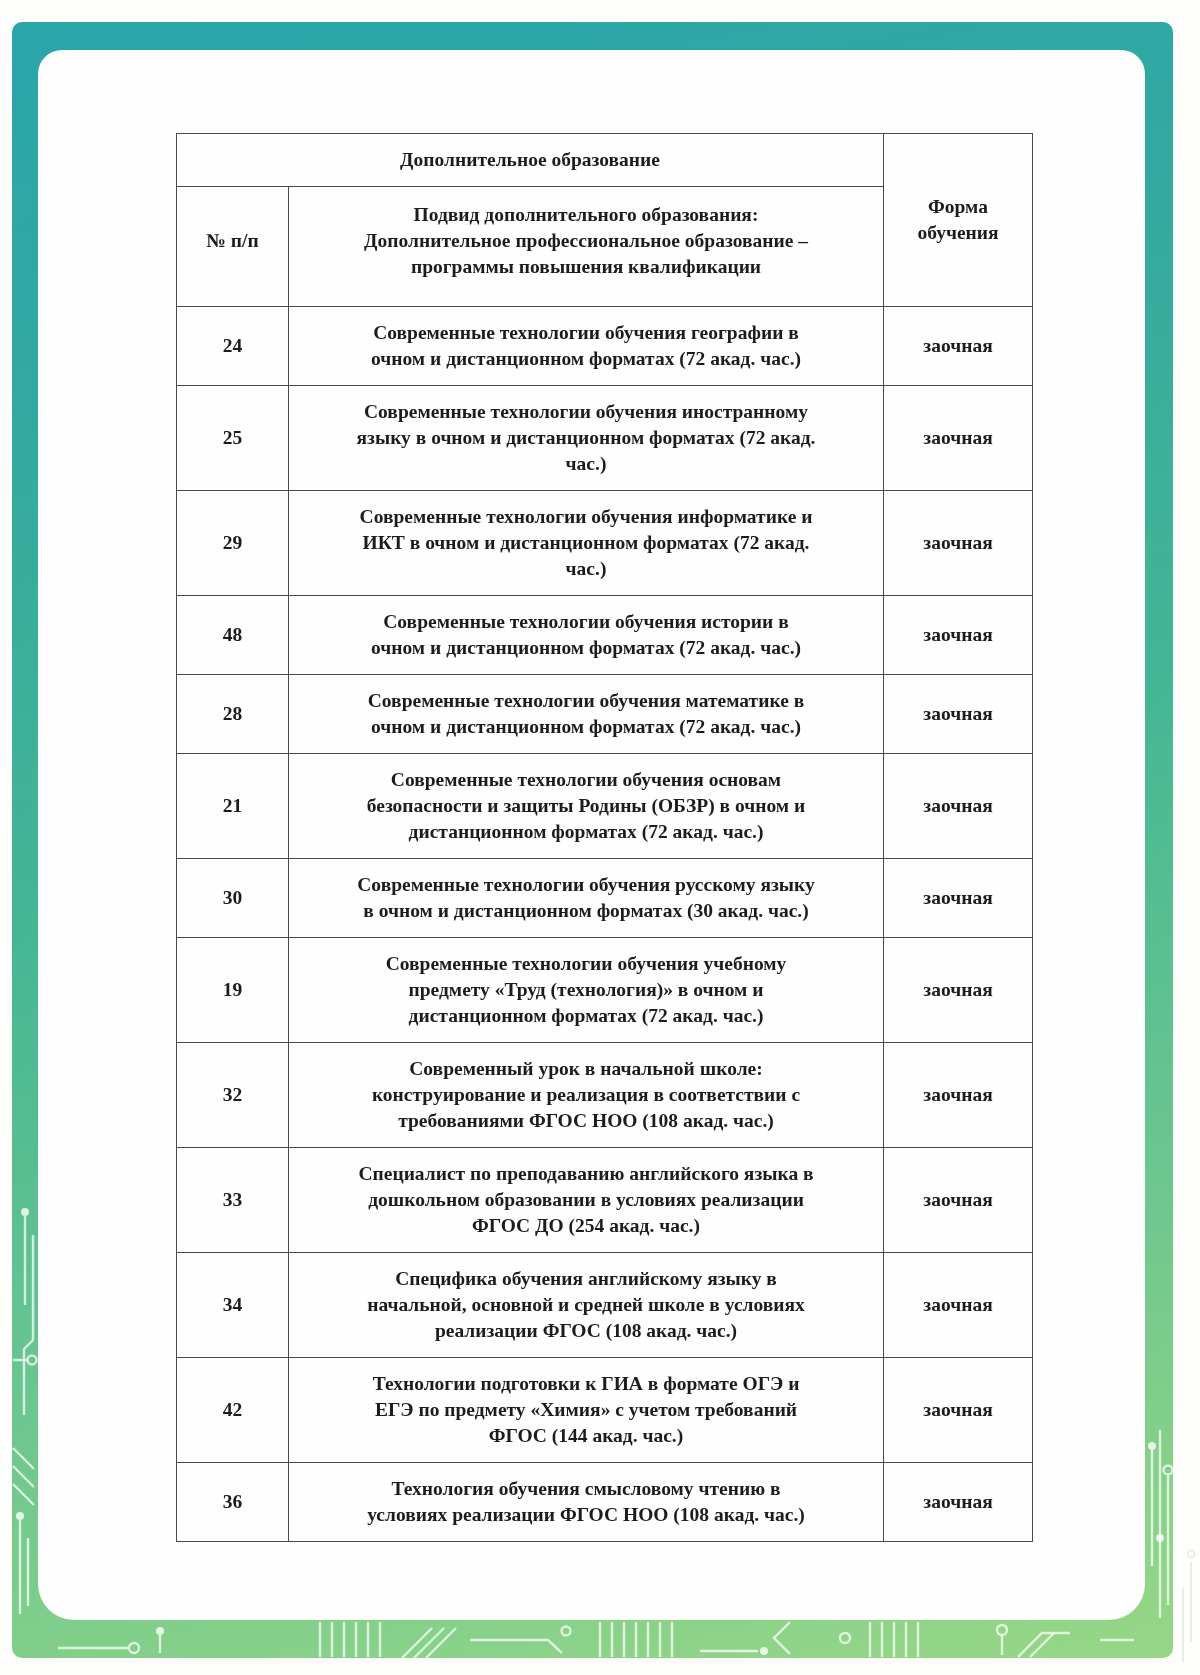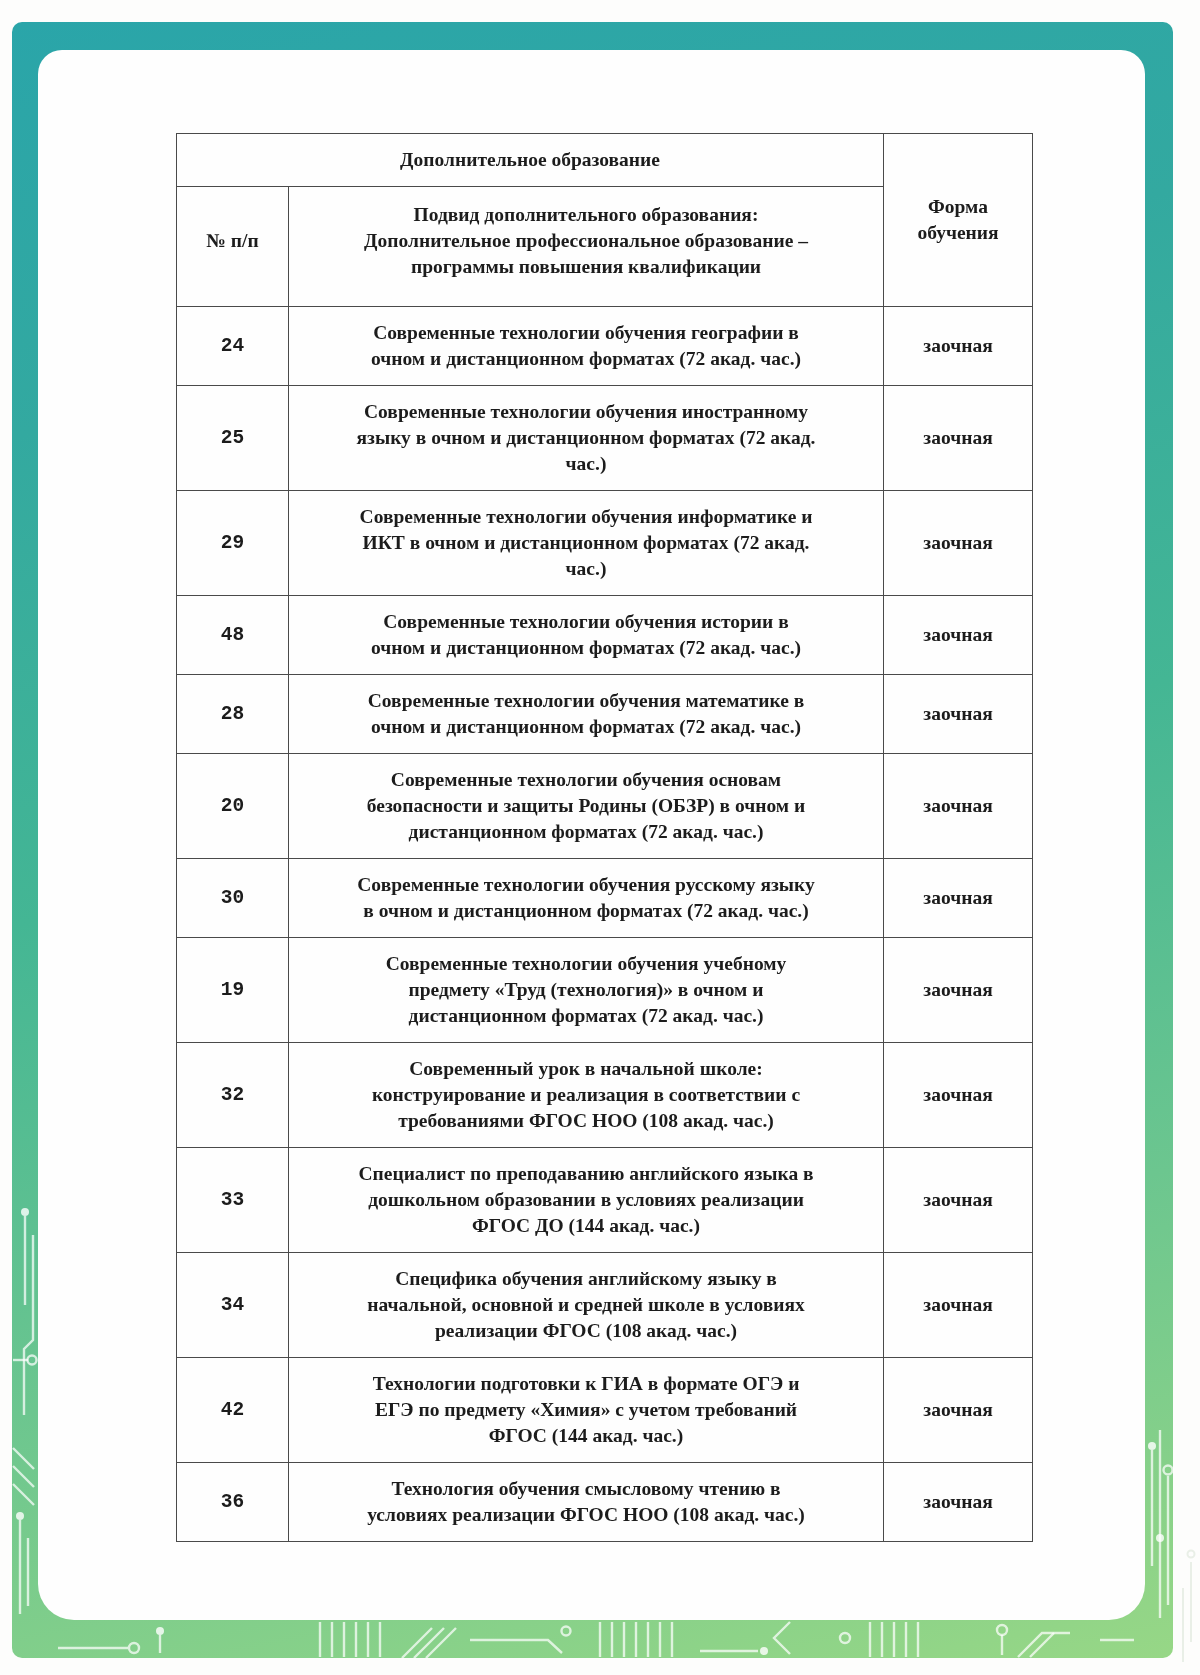--- a/index.html
+++ b/index.html
@@ -33,21 +33,21 @@
     font-weight:bold;
   }
   .doc-table td{
     border:1px solid var(--table-border,#4a4a4a);
     text-align:center;vertical-align:middle;
     padding:13px 14px;
     font-size:19.5px;line-height:26px;margin-left:30px;
   }
   .doc-table td.hdr2{padding-top:15px;padding-bottom:26px;border-radius:29px;}
   .pre{white-space:pre-line;}
-  .num-cell{font-size:20px;font-family:Liberation Mono, monospace;}
+  .num-cell{font-size:20px;}
 </style>
 </head>
 <body>
 
 <div class="frame">
   <div class="frame-inner"></div>
 </div>
 
 <svg class="traces" width="1200" height="1675" viewBox="0 0 1200 1675">
   <g stroke="rgba(255,255,255,0.72)" stroke-width="2.4" fill="none">
@@ -141,51 +141,51 @@
 очном и дистанционном форматах (72 акад. час.)</td>
       <td>заочная</td>
     </tr>
     <tr>
       <td class="num-cell">28</td>
       <td class="pre">Современные технологии обучения математике в
 очном и дистанционном форматах (72 акад. час.)</td>
       <td>заочная</td>
     </tr>
     <tr>
-      <td class="num-cell">20</td>
+      <td class="num-cell">21</td>
       <td class="pre">Современные технологии обучения основам
 безопасности и защиты Родины (ОБЗР) в очном и
 дистанционном форматах (72 акад. час.)</td>
       <td>заочная</td>
     </tr>
     <tr>
       <td class="num-cell">30</td>
       <td class="pre">Современные технологии обучения русскому языку
-в очном и дистанционном форматах (72 акад. час.)</td>
+в очном и дистанционном форматах (30 акад. час.)</td>
       <td>заочная</td>
     </tr>
     <tr>
       <td class="num-cell">19</td>
       <td class="pre">Современные технологии обучения учебному
 предмету «Труд (технология)» в очном и
 дистанционном форматах (72 акад. час.)</td>
       <td>заочная</td>
     </tr>
     <tr>
       <td class="num-cell">32</td>
       <td class="pre">Современный урок в начальной школе:
 конструирование и реализация в соответствии с
 требованиями ФГОС НОО (108 акад. час.)</td>
       <td>заочная</td>
     </tr>
     <tr>
       <td class="num-cell">33</td>
       <td class="pre">Специалист по преподаванию английского языка в
 дошкольном образовании в условиях реализации
-ФГОС ДО (144 акад. час.)</td>
+ФГОС ДО (254 акад. час.)</td>
       <td>заочная</td>
     </tr>
     <tr>
       <td class="num-cell">34</td>
       <td class="pre">Специфика обучения английскому языку в
 начальной, основной и средней школе в условиях
 реализации ФГОС (108 акад. час.)</td>
       <td>заочная</td>
     </tr>
     <tr>

